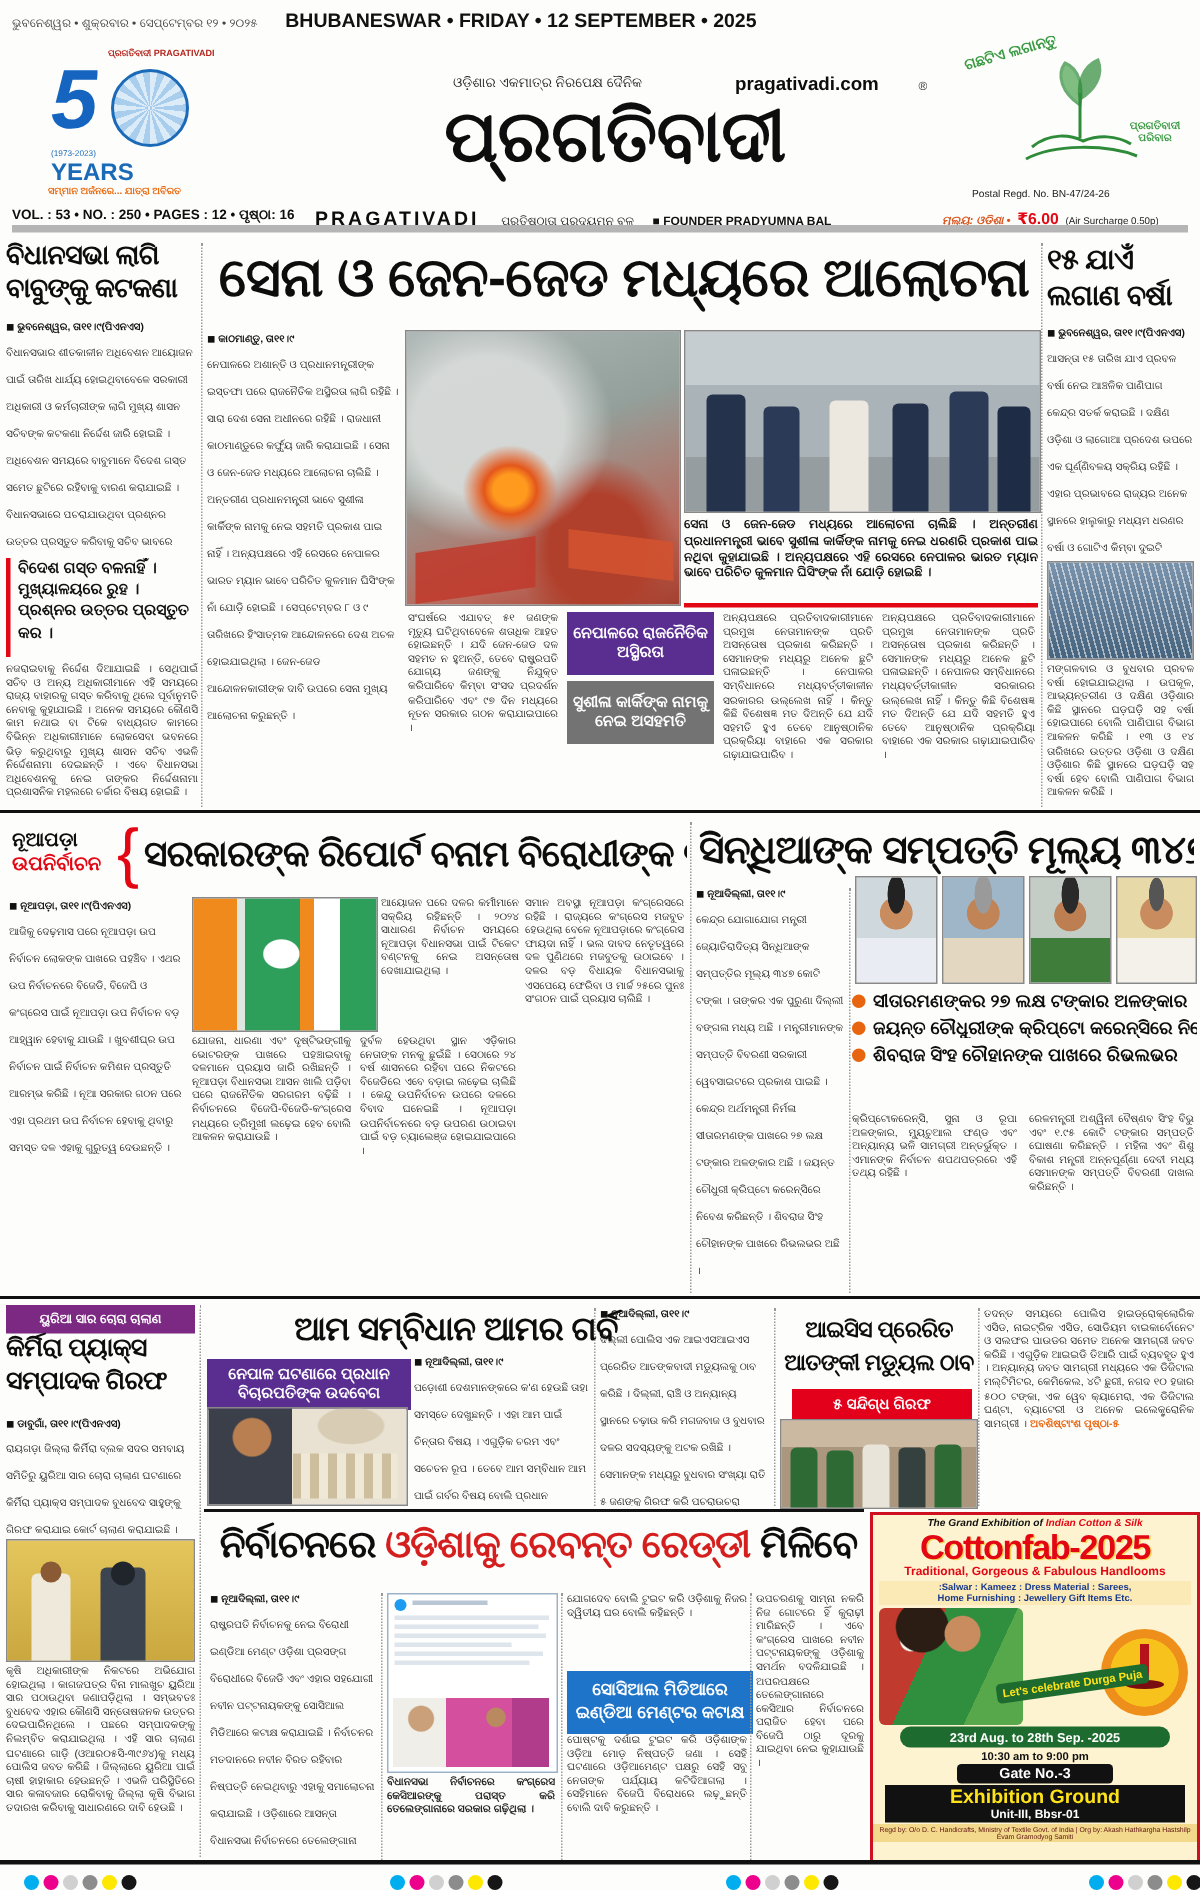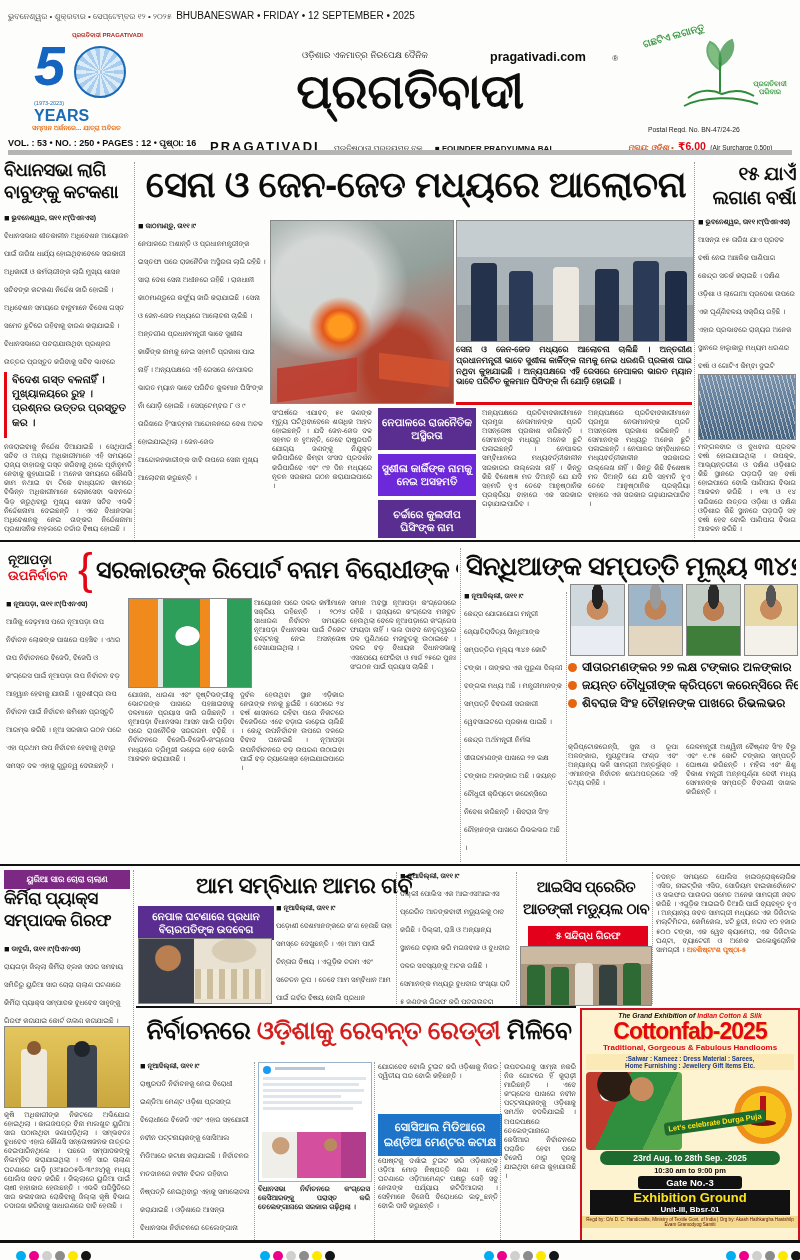--- a/index.html
+++ b/index.html
@@ -6,41 +6,41 @@
   body{width:800px;height:1260px;position:relative;background:#fdfdfb;
        font-family:"Liberation Sans","DejaVu Sans",sans-serif;color:#1a1a1a;overflow:hidden;}
   .abs{position:absolute;overflow:hidden;}
   .body-txt{font-size:7px;line-height:1.3;text-align:justify;color:#222;}
   .dateline{font-size:6.8px;font-weight:bold;color:#111;display:block;margin-bottom:2px;}
   .hl{font-weight:bold;color:#0d0d0d;letter-spacing:-.5px;}
   .vrule{border-left:1px dotted #9a9a9a;width:0;position:absolute;}
   .hrule{position:absolute;background:#111;}
   .kbox{color:#fff;font-weight:bold;text-align:center;display:flex;align-items:center;justify-content:center;padding:2px;}
   .purple{background:#5a2d91;}
-  .magenta{background:#6d28d9;}
+  .magenta{background:#737373;}
   .blue{background:#1e74c8;}
   .redbox{background:#e3001b;}
   .bullet-row{display:flex;align-items:center;gap:5px;margin-bottom:4px;}
   .bullet-dot{width:9px;height:9px;border-radius:50%;background:#e8650f;flex:0 0 9px;}
   .bullet-txt{font-size:12px;font-weight:bold;color:#0d0d0d;white-space:nowrap;overflow:hidden;}
   .photo{position:absolute;border:1px solid #888;}
   .caption{font-size:8.3px;font-weight:bold;line-height:1.3;text-align:justify;color:#111;}
   .cont{color:#e8650f;font-weight:bold;}
   .dot{width:10px;height:10px;border-radius:50%;display:inline-block;margin-right:3px;}
   .dots-group{position:absolute;top:1247px;white-space:nowrap;}
   .fig{position:absolute;border-radius:4px 4px 0 0;}
   .tweet-line{height:3px;background:#dfe5ec;margin:3px 4px;}
 </style>
 </head>
 <body>
 
 <div class="abs" style="left:0;top:0;width:800px;height:152px;">
   <div class="abs" style="left:8px;top:5px;width:700px;white-space:nowrap;">
     <span style="font-size:8px;color:#444;">ଭୁବନେଶ୍ୱର • ଶୁକ୍ରବାର • ସେପ୍ଟେମ୍ବର ୧୨ • ୨୦୨୫</span>
-    <span style="font-size:10px;font-weight:normal;color:#111;">BHUBANESWAR • FRIDAY • 12 SEPTEMBER • 2025</span>
+    <span style="font-size:13px;font-weight:bold;color:#111;margin-left:14px;">BHUBANESWAR • FRIDAY • 12 SEPTEMBER • 2025</span>
   </div>
 
   <div class="abs" style="left:28px;top:30px;width:150px;height:112px;">
     <div class="abs" style="left:44px;top:2px;font-size:6px;font-weight:bold;color:#b3261e;">ପ୍ରଗତିବାଦୀ PRAGATIVADI</div>
     <div class="abs" style="left:6px;top:8px;font-size:56px;font-weight:bold;font-style:italic;color:#1565c0;line-height:1;">5</div>
     <div class="abs" style="left:46px;top:16px;width:48px;height:48px;border-radius:50%;border:2px solid #1a6ab8;background:repeating-conic-gradient(#dcebf8 0 12deg,#a9cdec 12deg 24deg);"></div>
     <div class="abs" style="left:6px;top:70px;font-size:5.5px;color:#1a6ab8;">(1973-2023)</div>
     <div class="abs" style="left:6px;top:77px;font-size:16px;font-weight:bold;color:#1a6ab8;">YEARS</div>
     <div class="abs" style="left:4px;top:94px;font-size:6.5px;color:#e86a10;font-weight:bold;white-space:nowrap;">ସମ୍ମାନ ଅର୍ଜନରେ... ଯାତ୍ରା ଅବିରତ</div>
   </div>
@@ -110,27 +110,26 @@
   <div class="fig" style="left:176px;bottom:0;width:26px;height:80px;background:#2b3a57;"></div>
   <div class="fig" style="left:208px;bottom:0;width:22px;height:70px;background:#1f2c45;"></div>
 </div>
 <div class="abs caption" style="left:456px;top:344px;width:236px;height:56px;">ସେନା ଓ ଜେନ-ଜେଡ ମଧ୍ୟରେ ଆଲୋଚନା ଚାଲିଛି । ଅନ୍ତରୀଣ ପ୍ରଧାନମନ୍ତ୍ରୀ ଭାବେ ସୁଶୀଳା କାର୍କିଙ୍କ ନାମକୁ ନେଇ ଧରଣରି ପ୍ରକାଶ ପାଇ ନଥିବା କୁହାଯାଇଛି । ଅନ୍ୟପକ୍ଷରେ ଏହି ରେସରେ ନେପାଳର ଭାରତ ମ୍ୟାନ ଭାବେ ପରିଚିତ କୁଳମାନ ଘିସିଂଙ୍କ ନାଁ ଯୋଡ଼ି ହୋଇଛି ।</div>
 <div class="abs" style="left:456px;top:402px;width:236px;height:3px;background:#e30613;"></div>
 
 <div class="abs body-txt" style="left:272px;top:408px;width:100px;height:130px;">ସଂଘର୍ଷରେ ଏଯାବତ୍ ୫୧ ଜଣଙ୍କ ମୃତ୍ୟୁ ଘଟିଥିବାବେଳେ ଶତାଧିକ ଆହତ ହୋଇଛନ୍ତି । ଯଦି ଜେନ-ଜେଡ ଦଳ ସହମତ ନ ହୁଅନ୍ତି, ତେବେ ରାଷ୍ଟ୍ରପତି ଯୋଗ୍ୟ ଜଣଙ୍କୁ ନିଯୁକ୍ତ କରିପାରିବେ କିମ୍ବା ସଂସଦ ପ୍ରଦର୍ଶନ କରିପାରିବେ ଏବଂ ୯୭ ଦିନ ମଧ୍ୟରେ ନୂତନ ସରକାର ଗଠନ କରାଯାଇପାରେ ।</div>
 <div class="abs" style="left:378px;top:408px;width:98px;height:130px;">
   <div class="kbox purple" style="height:38px;font-size:10.5px;line-height:1.2;margin-bottom:4px;">ନେପାଳରେ ରାଜନୈତିକ ଅସ୍ଥିରତା</div>
   <div class="kbox magenta" style="height:38px;font-size:10.5px;line-height:1.2;margin-bottom:4px;">ସୁଶୀଳା କାର୍କିଙ୍କ ନାମକୁ ନେଇ ଅସହମତି</div>
-  <div class="kbox purple" style="height:38px;font-size:10.5px;line-height:1.2;">ଚର୍ଚ୍ଚାରେ କୁଲଦୀପ ଘିସିଂଙ୍କ ନାମ</div>
 </div>
 <div class="abs body-txt" style="left:482px;top:408px;width:100px;height:130px;">ଅନ୍ୟପକ୍ଷରେ ପ୍ରତିବାଦକାରୀମାନେ ପ୍ରମୁଖ ନେତାମାନଙ୍କ ପ୍ରତି ଅସନ୍ତୋଷ ପ୍ରକାଶ କରିଛନ୍ତି । ସେମାନଙ୍କ ମଧ୍ୟରୁ ଅନେକ ଛୁଟି ପଳାଇଛନ୍ତି । ନେପାଳର ସମ୍ବିଧାନରେ ମଧ୍ୟବର୍ତ୍ତୀକାଳୀନ ସରକାରର ଉଲ୍ଲେଖ ନାହିଁ । କିନ୍ତୁ କିଛି ବିଶେଷଜ୍ଞ ମତ ଦିଅନ୍ତି ଯେ ଯଦି ସହମତି ହୁଏ ତେବେ ଆନୁଷ୍ଠାନିକ ପ୍ରକ୍ରିୟା ବାହାରେ ଏକ ସରକାର ଗଢ଼ାଯାଇପାରିବ ।</div>
 <div class="abs body-txt" style="left:588px;top:408px;width:102px;height:130px;">ଅନ୍ୟପକ୍ଷରେ ପ୍ରତିବାଦକାରୀମାନେ ପ୍ରମୁଖ ନେତାମାନଙ୍କ ପ୍ରତି ଅସନ୍ତୋଷ ପ୍ରକାଶ କରିଛନ୍ତି । ସେମାନଙ୍କ ମଧ୍ୟରୁ ଅନେକ ଛୁଟି ପଳାଇଛନ୍ତି । ନେପାଳର ସମ୍ବିଧାନରେ ମଧ୍ୟବର୍ତ୍ତୀକାଳୀନ ସରକାରର ଉଲ୍ଲେଖ ନାହିଁ । କିନ୍ତୁ କିଛି ବିଶେଷଜ୍ଞ ମତ ଦିଅନ୍ତି ଯେ ଯଦି ସହମତି ହୁଏ ତେବେ ଆନୁଷ୍ଠାନିକ ପ୍ରକ୍ରିୟା ବାହାରେ ଏକ ସରକାର ଗଢ଼ାଯାଇପାରିବ ।</div>
 <div class="vrule" style="left:694px;top:162px;height:376px;"></div>
 
-<div class="abs hl" style="left:698px;top:162px;width:98px;height:52px;font-size:19px;line-height:1.25;text-align:right;">୧୫ ଯାଏଁ ଲଗାଣ ବର୍ଷା</div>
+<div class="abs hl" style="left:698px;top:162px;width:98px;height:52px;font-size:19px;line-height:1.25;text-align:left;">୧୫ ଯାଏଁ ଲଗାଣ ବର୍ଷା</div>
 <div class="abs" style="left:698px;top:218px;width:98px;height:154px;">
   <span class="dateline">◼ ଭୁବନେଶ୍ୱର, ତା୧୧।୯(ପିଏନଏସ)</span>
   <span class="body-txt">ଆସନ୍ତା ୧୫ ତାରିଖ ଯାଏ ପ୍ରବଳ ବର୍ଷା ନେଇ ଆଞ୍ଚଳିକ ପାଣିପାଗ କେନ୍ଦ୍ର ସତର୍କ କରାଇଛି । ଦକ୍ଷିଣ ଓଡ଼ିଶା ଓ ଲାଗୋଆ ପ୍ରଦେଶ ଉପରେ ଏକ ଘୂର୍ଣ୍ଣିବଳୟ ସକ୍ରିୟ ରହିଛି । ଏହାର ପ୍ରଭାବରେ ରାଜ୍ୟର ଅନେକ ସ୍ଥାନରେ ହାଲୁକାରୁ ମଧ୍ୟମ ଧରଣର ବର୍ଷା ଓ ଗୋଟିଏ କିମ୍ବା ଦୁଇଟି ସ୍ଥାନରେ ପ୍ରବଳରୁ ଅତି ପ୍ରବଳ ବର୍ଷା ହେବ । ବିଶେଷକରି ଦକ୍ଷିଣ ଓଡ଼ିଶାରେ ପ୍ରବଳ ବର୍ଷା ହେବ । ମାଲକାନଗିରି, କୋରାପୁଟ, ନବରଙ୍ଗପୁର, ରାୟଗଡ଼ା, ନୂଆପଡ଼ା ଓ କେନ୍ଦୁଝରରେ ପ୍ରବଳ ବର୍ଷା ସମ୍ଭାବନା ଅଛି ।</span>
 </div>
 <div class="photo" style="left:698px;top:374px;width:96px;height:64px;background:
   repeating-linear-gradient(75deg, rgba(255,255,255,.55) 0 1px, rgba(255,255,255,0) 1px 4px),
   linear-gradient(#7a93ad,#46637f);"></div>
 <div class="abs body-txt" style="left:698px;top:442px;width:98px;height:96px;">ମଙ୍ଗଳବାର ଓ ବୁଧବାର ପ୍ରବଳ ବର୍ଷା ହୋଇଯାଇଥିଲା । ଉପକୂଳ, ଆଭ୍ୟନ୍ତରୀଣ ଓ ଦକ୍ଷିଣ ଓଡ଼ିଶାର କିଛି ସ୍ଥାନରେ ଘଡ଼ଘଡ଼ି ସହ ବର୍ଷା ହୋଇପାରେ ବୋଲି ପାଣିପାଗ ବିଭାଗ ଆକଳନ କରିଛି । ୧୩ ଓ ୧୪ ତାରିଖରେ ଉତ୍ତର ଓଡ଼ିଶା ଓ ଦକ୍ଷିଣ ଓଡ଼ିଶାର କିଛି ସ୍ଥାନରେ ଘଡ଼ଘଡ଼ି ସହ ବର୍ଷା ହେବ ବୋଲି ପାଣିପାଗ ବିଭାଗ ଆକଳନ କରିଛି ।</div>
 
 <div class="hrule" style="left:0;top:540px;width:800px;height:2px;"></div>

